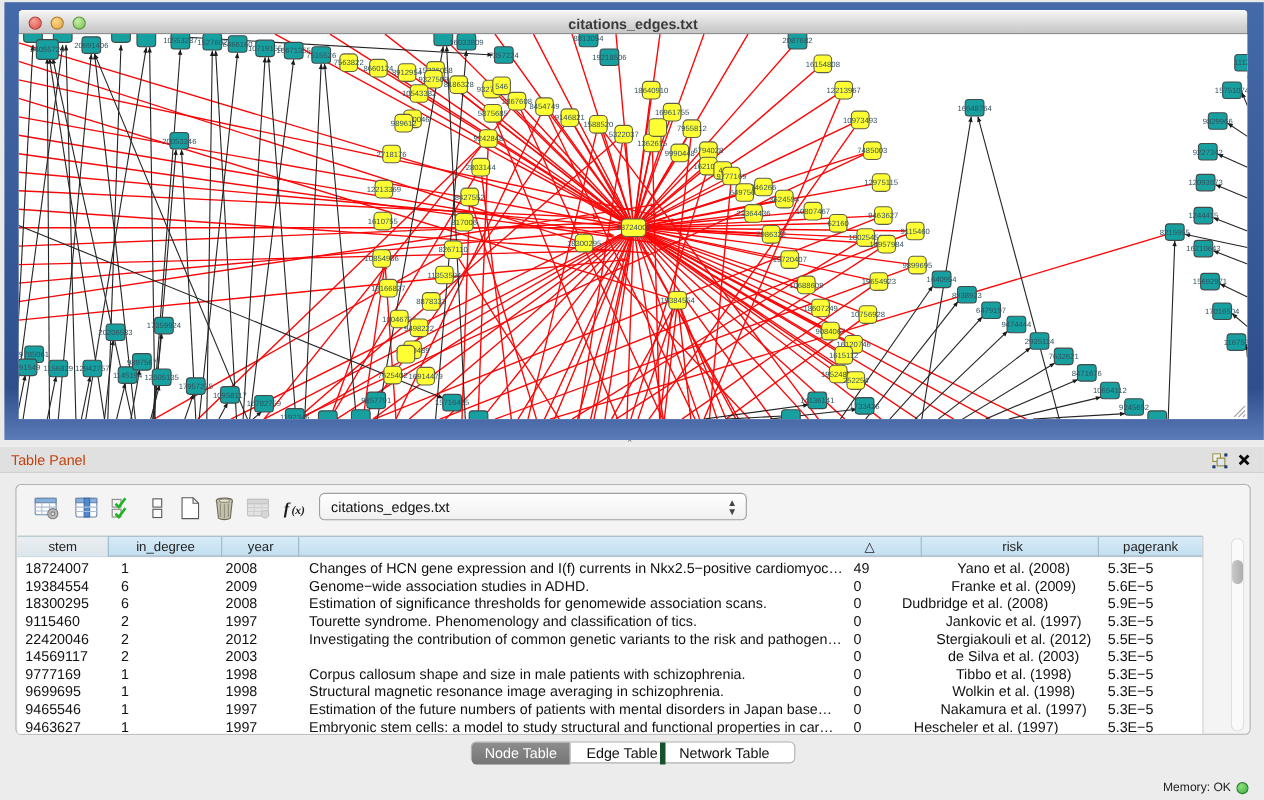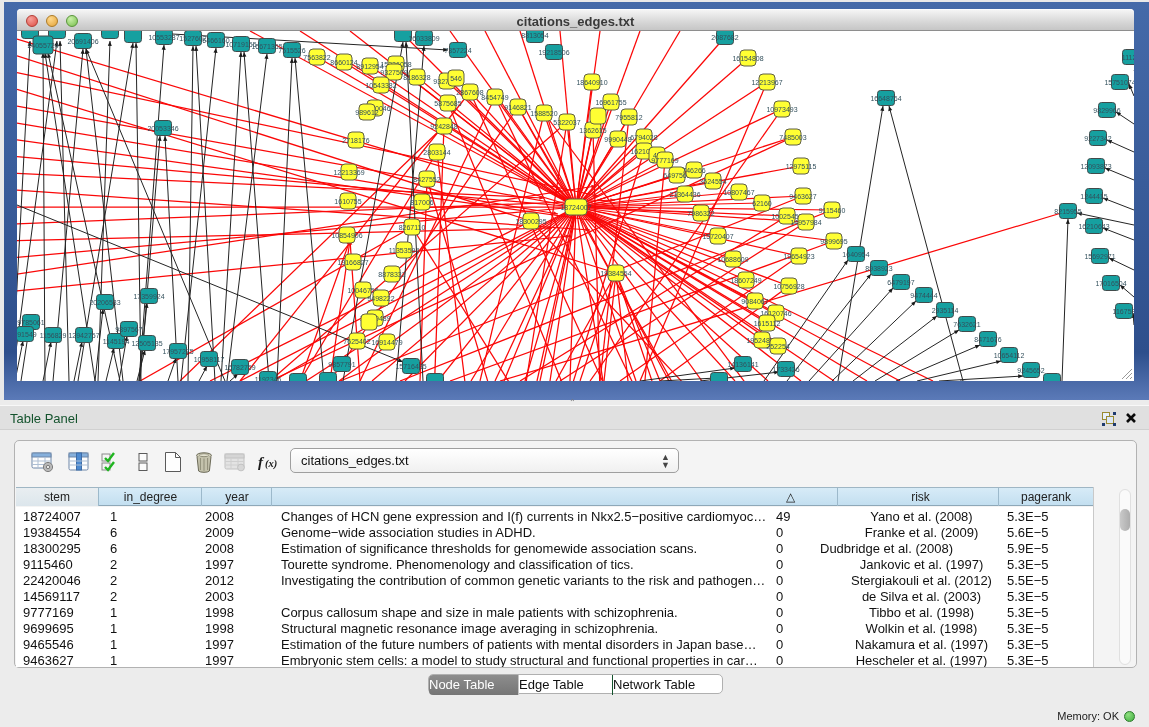--- a/index.html
+++ b/index.html
@@ -3,38 +3,38 @@
 *{margin:0;padding:0;box-sizing:border-box}
 body{width:1149px;height:727px;font-family:"Liberation Sans",sans-serif;background:#e9e9e9;position:relative;overflow:hidden}
 #desk{position:absolute;left:4px;top:2px;width:1145px;height:398px;background:linear-gradient(#456aa9,#2e4f8c 88%,#5b7ab8)}
 #win{position:absolute;left:17px;top:9px;width:1117px;height:372px}
 #tbar{position:absolute;left:0;top:0;width:100%;height:22px;border-radius:4px 4px 0 0;background:linear-gradient(#f7f7f7,#d3d3d3 70%,#c6c6c6);border-bottom:1px solid #8e8e8e;box-shadow:inset 0 1px 0 #fdfdfd}
 .tl{position:absolute;top:6px;width:12px;height:12px;border-radius:50%}
 #ttl{position:absolute;top:5px;left:0;width:100%;text-align:center;font-size:13px;font-weight:bold;color:#3a3a3a}
 #canvas{position:absolute;left:0;top:22px;width:1117px;height:350px;background:#fff}
 #tp{position:absolute;left:0;top:400px;width:1149px;height:327px;background:#ececec}
 #tph{position:absolute;left:0;top:5px;width:100%;height:25px;background:#e0e0e0;border-top:1px solid #f8f8f8;border-bottom:1px solid #d0d0d0}
-#tph span{position:absolute;left:10px;top:5px;font-size:13px;color:#14532d}
+#tph span{position:absolute;left:10px;top:5px;font-size:13px;color:#c2410c}
 #panel{position:absolute;left:14px;top:40px;width:1123px;height:228px;background:#f4f4f4;border:1px solid #b2b2b2;border-radius:5px}
 .tbi{position:absolute;top:9px}
 #combo{position:absolute;left:275px;top:7px;width:389px;height:25px;background:linear-gradient(#ffffff,#f0f0f0);border:1px solid #9f9f9f;border-radius:5px;font-size:13px;color:#111;line-height:23px;padding-left:10px}
 #combo i{position:absolute;right:8px;top:4px;font-style:normal;font-size:9px;color:#444;line-height:8px;text-align:center}
 #thead{position:absolute;left:1px;top:46px;width:1077px;height:19px;background:linear-gradient(#d7ebf7,#c3dff0);border-top:1px solid #9fb6c4;border-bottom:1px solid #8ea8b8}
 #thead div{position:absolute;top:0;height:18px;font-size:12px;color:#222;text-align:center;line-height:18px;border-right:1px solid #9cb9cb}
 #tbody{position:absolute;left:1px;top:66px;width:1077px;height:160px;background:#fff;overflow:hidden}
 .trow{position:absolute;left:0;height:16px;width:100%;font-size:13px;color:#111}
 .trow span{position:absolute;top:1px;white-space:nowrap}
 .trow .ctr{text-align:center}
 #vsb{position:absolute;left:1104px;top:48px;width:12px;height:176px;background:#fafafa;border:1px solid #e0e0e0;border-radius:6px}
 #vthumb{position:absolute;left:1105px;top:68px;width:10px;height:22px;background:linear-gradient(90deg,#c9c9c9,#adadad);border-radius:5px}
 #tabs{position:absolute;left:428px;top:274px;width:295px;height:20px;background:#fff;border:1px solid #b0b0b0;border-radius:5px;font-size:13px}
-#tabs div{position:absolute;top:0;height:20px;line-height:19px;text-align:left;color:#111}
+#tabs div{position:absolute;top:0;height:20px;line-height:19px;text-align:center;color:#111}
 #seg1{left:0;width:89px;background:linear-gradient(#8d8d8d,#757575);color:#fff !important;border-radius:4px 0 0 4px}
 #seg2{left:89px;width:94px;border-left:1px solid #c4c4c4}
-#seg3{left:183px;width:112px;border-left:1px solid #14532d}
+#seg3{left:171px;width:112px;border-left:5px solid #14532d}
 #mem{position:absolute;right:30px;bottom:5px;font-size:11px;color:#222}
 #memdot{position:absolute;right:14px;bottom:5px;width:11px;height:11px;border-radius:50%;background:radial-gradient(circle at 35% 30%,#90e080,#3fae3f);border:1px solid #2c7a2c}
 #handle{position:absolute;left:569px;top:0px;width:12px;height:5px;color:#777;font-size:8px;line-height:5px}
 </style></head><body>
 <div id="desk"></div>
 <div id="win">
   <div id="tbar">
     <div class="tl" style="left:9px;background:radial-gradient(circle at 35% 30%,#f7a09a,#dd4f45);border:1px solid #b43c34"></div>
     <div class="tl" style="left:29px;background:radial-gradient(circle at 35% 30%,#ffd88a,#e2a33b);border:1px solid #ad7b25"></div>
     <div class="tl" style="left:49px;background:radial-gradient(circle at 35% 30%,#c8f0a8,#78bf4e);border:1px solid #59953a"></div>
@@ -847,21 +847,21 @@
           <span style="left:760px">0</span>
           <span class="ctr" style="left:827px;width:157px">Nakamura et al. (1997)</span>
           <span style="left:991px">5.3E−5</span>
         </div>
         <div class="trow" style="top:145px">
           <span style="left:7px">9463627</span>
           <span style="left:94px">1</span>
           <span style="left:189px">1997</span>
           <span style="left:265px;width:489px;overflow:hidden">Embryonic stem cells: a model to study structural and functional properties in car…</span>
           <span style="left:760px">0</span>
-          <span class="ctr" style="left:827px;width:157px">Hescheler et al. (1997)</span>
+          <span class="ctr" style="left:802px;width:157px">Hescheler et al. (1997)</span>
           <span style="left:991px">5.3E−5</span>
         </div>
       </div>
     <div id="vsb"></div>
       <div id="vthumb"></div>
   </div>
   <div id="tabs">
       <div id="seg1">Node Table</div>
       <div id="seg2">Edge Table</div>
       <div id="seg3">Network Table</div>

